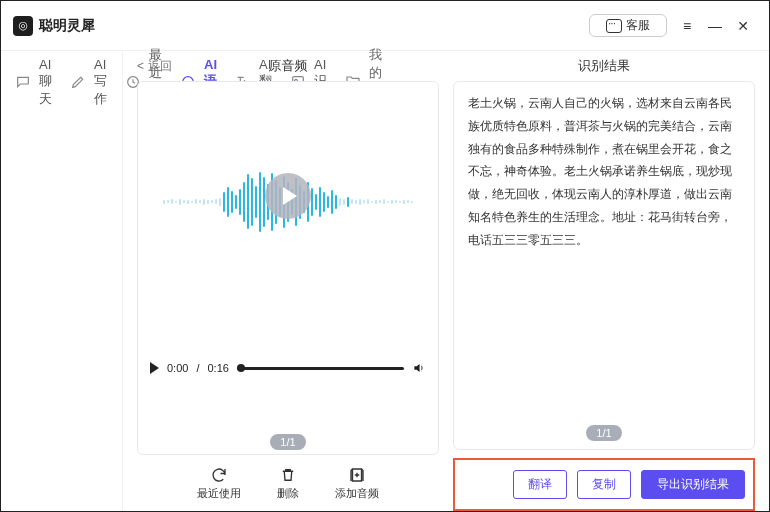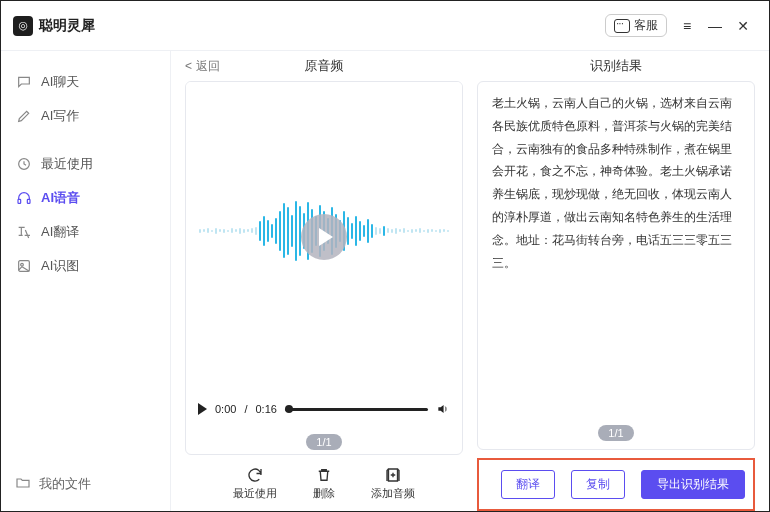--- a/index.html
+++ b/index.html
@@ -4,30 +4,30 @@
 <style>
   * { box-sizing: border-box; margin: 0; padding: 0; font-family: "Microsoft YaHei", "PingFang SC", sans-serif; }
   html, body { width: 770px; height: 512px; overflow: hidden; background: #fff; }
   .app { width: 770px; height: 512px; border: 1px solid #222; display: flex; flex-direction: column; background: #fff; }
   
   .titlebar { height: 50px; display: flex; align-items: center; padding: 0 12px; border-bottom: 1px solid #eef0f4; }
   .logo-wrap { display: flex; align-items: center; gap: 6px; }
   .logo { width: 20px; height: 20px; border-radius: 4px; background: #1e1e1e; display: flex; align-items: center; justify-content: center; color: #fff; font-size: 11px; }
   .app-title { font-size: 14px; font-weight: 700; color: #222; }
   .tb-spacer { flex: 1; }
-  .kefu { display: flex; align-items: center; gap: 4px; font-size: 12px; color: #333; border: 1px solid #ccc; border-radius: 6px; padding: 2px 8px; margin-right: 6px; cursor: pointer; }
+  .kefu { display: flex; align-items: center; gap: 4px; font-size: 12px; color: #333; border: 1px solid #ccc; border-radius: 6px; padding: 2px 16px; margin-right: 6px; cursor: pointer; }
   .kefu-ico { width: 16px; height: 14px; border: 1.2px solid #333; border-radius: 3px; position: relative; }
   .kefu-ico::after { content: "···"; position: absolute; top: -2px; left: 1px; font-size: 10px; letter-spacing: -1px; }
   .winbtn { width: 28px; height: 28px; display: flex; align-items: center; justify-content: center; color: #333; cursor: pointer; font-size: 14px; }
 
   
   .body { flex: 1; display: flex; min-height: 0; }
 
   
-  .sidebar { width: 170px; border-right: 1px solid #eef0f4; display: flex; flex-direction: column; padding: 14px 6px 10px 6px; }
+  .sidebar { width: 122px; border-right: 1px solid #eef0f4; display: flex; padding: 14px 6px 10px 6px; }
   .side-gap { height: 14px; }
   .side-item { display: flex; align-items: center; gap: 8px; height: 34px; padding: 0 8px; font-size: 13px; color: #555; cursor: pointer; border-radius: 6px; }
   .side-item .ico { width: 18px; height: 18px; display: flex; align-items: center; justify-content: center; }
   .ico svg { width: 16px; height: 16px; }
   .side-item.active { color: #5b4df0; font-weight: 600; }
   .sidebar-spacer { flex: 1; }
   .side-bottom { display: flex; align-items: center; gap: 8px; height: 34px; padding: 0 8px; font-size: 13px; color: #666; cursor: pointer; }
 
   
   .main { flex: 1; display: flex; flex-direction: column; min-width: 0; }
@@ -37,21 +37,21 @@
   .tabs-spacer { flex: 1; }
 
   
   .content { flex: 1; display: flex; gap: 14px; padding: 0 14px 0 14px; min-height: 0; }
   .panel { flex: 1; display: flex; flex-direction: column; min-width: 0; }
 
   .panel-head { height: 30px; display: flex; align-items: center; position: relative; }
   .back { display: flex; align-items: center; gap: 4px; color: #777; font-size: 12px; cursor: pointer; position: absolute; left: 0; }
   .panel-title { width: 100%; text-align: center; font-size: 13px; color: #333; }
 
-  .card { flex: 1; border: 1px solid #e6e8ee; border-radius: 6px; min-height: 0; display: flex; flex-direction: column; overflow: hidden; }
+  .card { flex: 1; border: 1px solid #e6e8ee; border-radius: 6px; min-height: 0; display: flex; flex-direction: column; overflow: hidden; gap: 41px; }
 
   
   .audio-area { flex: 1; position: relative; display: flex; align-items: center; justify-content: center; background: #fff; }
   .wave { position: absolute; top: 35%; left: 0; right: 0; height: 80px; display: flex; align-items: center; justify-content: center; gap: 2px; padding: 0 10px; }
   .wave span { width: 2px; background: #2bb7e6; border-radius: 1px; display: block; }
   .playbig { width: 46px; height: 46px; border-radius: 50%; background: rgba(180,180,190,.85); display: flex; align-items: center; justify-content: center; cursor: pointer; z-index: 2; }
   .playbig::after { content: ""; border-left: 14px solid #fff; border-top: 9px solid transparent; border-bottom: 9px solid transparent; margin-left: 4px; }
 
   .player { height: 34px; display: flex; align-items: center; gap: 8px; padding: 0 12px; font-size: 11px; color: #222; }
   .pbtn { cursor: pointer; display: flex; }
@@ -63,21 +63,21 @@
   .pill { background: #a9adb8; color: #fff; font-size: 11px; padding: 2px 10px; border-radius: 10px; }
 
   .left-actions { height: 56px; display: flex; justify-content: center; gap: 36px; align-items: center; }
   .act { display: flex; flex-direction: column; align-items: center; gap: 2px; cursor: pointer; }
   .act .aico { width: 18px; height: 18px; display: flex; align-items: center; justify-content: center; color: #333; }
   .act .albl { font-size: 11px; color: #333; }
 
   
   .right-card { flex: 1; border: 1px solid #e6e8ee; border-radius: 6px; padding: 10px 14px 4px 14px; overflow: hidden; display: flex; flex-direction: column; }
   .rec-text { font-size: 12px; color: #333; line-height: 1.9; flex: 1; overflow: hidden; }
-  .right-actions { border: 2px solid #e85a3c; padding: 10px 8px; margin-top: 8px; display: flex; justify-content: flex-end; gap: 16px; }
+  .right-actions { border: 2px solid #e85a3c; padding: 10px 8px; margin-top: 8px; display: flex; justify-content: flex-end; gap: 10px; }
   .btn-o { font-size: 12px; color: #5b4df0; border: 1px solid #5b4df0; background: #fff; padding: 5px 14px; border-radius: 3px; cursor: pointer; }
   .btn-p { font-size: 12px; color: #fff; background: #5b4df0; border: 1px solid #5b4df0; padding: 5px 15px; border-radius: 3px; cursor: pointer; }
 </style>
 </head>
 <body>
 
 <div class="app">
 
   <div class="titlebar">
     <div class="logo-wrap">

